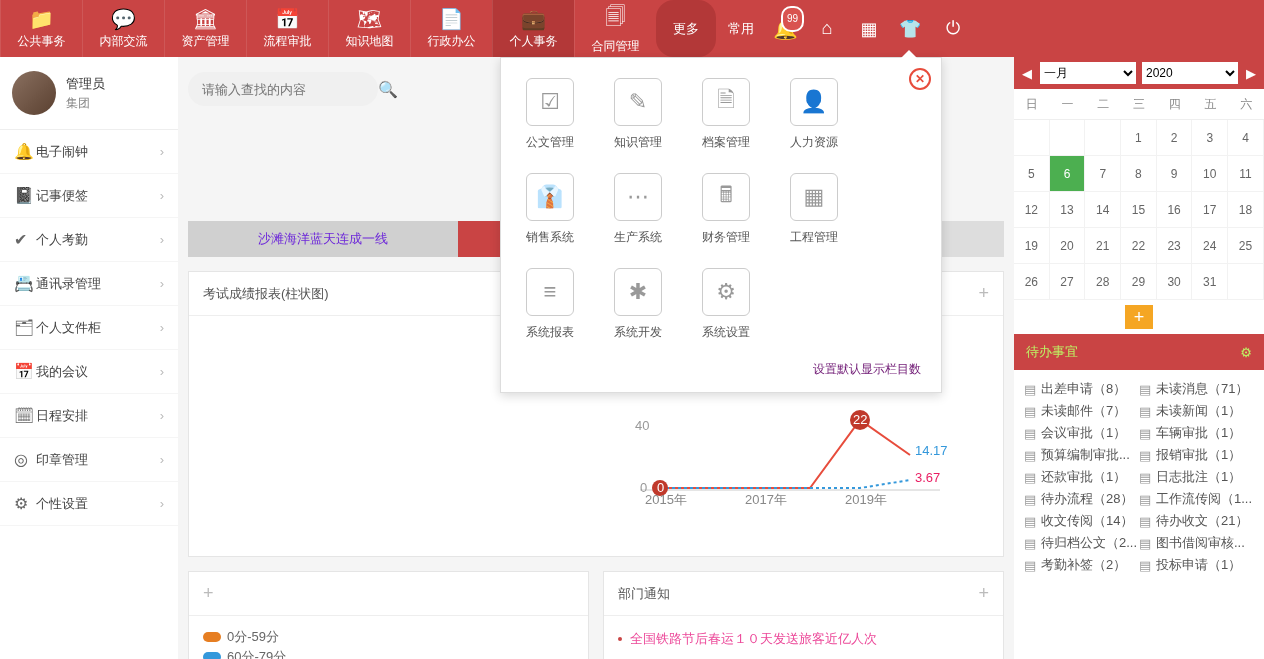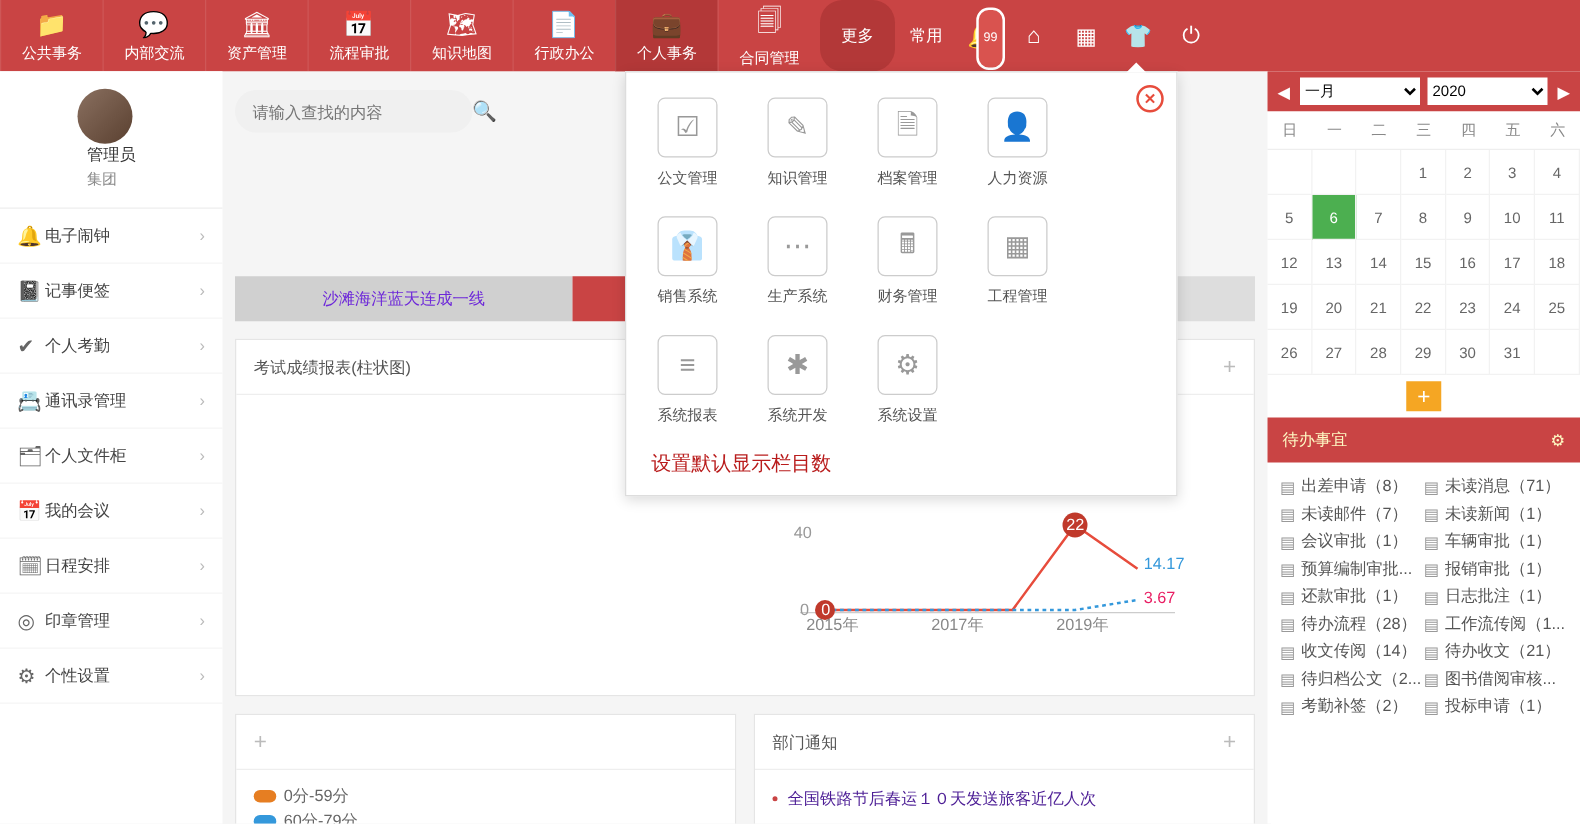--- a/index.html
+++ b/index.html
@@ -7,25 +7,25 @@
 .header{height:57px;background:#c94444;display:flex;align-items:stretch;color:#fff;}
 .logo{width:178px;display:flex;align-items:center;padding-left:12px;font-size:16px;font-weight:bold;}
 .logo-icon{width:20px;height:20px;margin-right:6px;display:inline-block;}
 .nav{display:flex;}
 .nav-item{width:82px;display:flex;flex-direction:column;align-items:center;justify-content:center;cursor:pointer;border-left:1px solid rgba(255,255,255,0.1);}
 .nav-icon{font-size:20px;margin-bottom:2px;}
 .nav-label{font-size:12px;}
 .more-btn{width:60px;background:#b33838;display:flex;align-items:center;justify-content:center;font-size:16px;cursor:pointer;border-radius:18px;}
 .common-btn{width:50px;display:flex;align-items:center;justify-content:center;font-size:14px;cursor:pointer;}
 .bell{width:40px;display:flex;align-items:center;justify-content:center;position:relative;cursor:pointer;}
-.badge{position:absolute;top:6px;right:2px;background:#d9534f;border:2px solid #fff;border-radius:10px;font-size:10px;padding:16px 4px;line-height:14px;}
+.badge{position:absolute;top:6px;right:2px;background:#d9534f;border:2px solid #fff;border-radius:10px;font-size:10px;padding:4px 4px;line-height:14px;}
 .top-icons{display:flex;}
 .top-icon{width:42px;display:flex;align-items:center;justify-content:center;cursor:pointer;font-size:18px;}
 .sidebar{position:absolute;left:0;top:57px;width:178px;background:#fff;bottom:0;}
-.user-box{padding:14px 12px;display:flex;align-items:center;border-bottom:1px solid #eee;flex-direction:column;}
+.user-box{padding:14px 12px;display:flex;align-items:center;border-bottom:1px solid #eee;}
 .avatar{width:44px;height:44px;border-radius:50%;background:linear-gradient(135deg,#8a7060,#5a4030);margin-right:10px;}
 .user-name{font-size:13px;color:#333;}
 .user-org{font-size:12px;color:#888;margin-top:2px;}
 .menu{}
 .menu-item{height:44px;display:flex;align-items:center;padding:0 14px;cursor:pointer;color:#444;border-bottom:1px solid #f5f5f5;}
 .menu-icon{width:22px;font-size:16px;color:#666;}
 .menu-label{flex:1;}
 .menu-arrow{color:#bbb;}
 .main{position:absolute;left:178px;top:57px;right:250px;bottom:0;padding:10px;overflow:hidden;}
 .search-bar{height:44px;display:flex;align-items:center;}
@@ -45,39 +45,39 @@
 .cal-hd{height:32px;background:#c94444;display:flex;align-items:center;padding:0 6px;gap:6px;}
 .cal-arrow{color:#fff;cursor:pointer;width:14px;text-align:center;}
 .cal-select{flex:1;height:22px;border:none;background:#fff;font-size:12px;}
 .cal-dow{display:flex;border-bottom:1px solid #eee;}
 .cal-dow div{flex:1;text-align:center;height:30px;line-height:30px;color:#888;font-size:12px;}
 .cal-grid{display:flex;flex-wrap:wrap;}
 .cal-cell{width:14.28%;height:36px;display:flex;align-items:center;justify-content:center;color:#666;font-size:12px;border-right:1px solid #f2f2f2;border-bottom:1px solid #f2f2f2;cursor:pointer;}
 .cal-cell.today{background:#4caf50;color:#fff;}
 .cal-add{height:34px;display:flex;align-items:center;justify-content:center;}
 .cal-add-btn{width:28px;height:24px;background:#f5a623;color:#fff;font-size:18px;display:flex;align-items:center;justify-content:center;cursor:pointer;}
-.todo-hd{height:36px;background:#c94444;color:#fef9c3;display:flex;align-items:center;padding:0 12px;}
+.todo-hd{height:36px;background:#c94444;color:#bef264;display:flex;align-items:center;padding:0 12px;}
 .todo-title{flex:1;}
 .todo-gear{cursor:pointer;}
 .todo-body{padding:8px 10px;display:flex;flex-wrap:wrap;}
 .todo-item{width:50%;height:22px;display:flex;align-items:center;font-size:12px;color:#555;cursor:pointer;}
 .todo-item-icon{width:14px;color:#999;margin-right:3px;}
 .popup{position:absolute;left:500px;top:57px;width:442px;background:#fff;border:1px solid #ddd;box-shadow:0 3px 10px rgba(0,0,0,0.15);z-index:100;padding:20px 20px 14px;}
 .popup-close{position:absolute;right:10px;top:10px;width:22px;height:22px;border:2px solid #e74c3c;border-radius:50%;color:#e74c3c;display:flex;align-items:center;justify-content:center;cursor:pointer;font-weight:bold;font-size:12px;}
 .popup-grid{display:flex;flex-wrap:wrap;gap:22px 30px;}
 .popup-item{width:58px;display:flex;flex-direction:column;align-items:center;cursor:pointer;}
 .popup-icon{width:48px;height:48px;border:1px solid #ccc;border-radius:6px;display:flex;align-items:center;justify-content:center;color:#999;font-size:22px;margin-bottom:8px;}
 .popup-label{font-size:12px;color:#555;white-space:nowrap;}
-.popup-footer{text-align:left;margin-top:20px;color:#b91c1c;font-size:16px;cursor:pointer;}
+.popup-footer{text-align:right;margin-top:20px;color:#701a75;font-size:12px;cursor:pointer;}
 .popup-arrow{position:absolute;top:-8px;right:24px;width:0;height:0;border-left:8px solid transparent;border-right:8px solid transparent;border-bottom:8px solid #fff;}
 .two-col{display:flex;gap:14px;margin-top:14px;}
 .two-col .panel{flex:1;margin-top:0;}
 .legend-item{display:flex;align-items:center;font-size:12px;color:#666;margin:2px 0;}
 .legend-dot{width:18px;height:10px;border-radius:5px;margin-right:6px;}
-.notice-item{display:flex;align-items:center;font-size:12px;color:#4c1d95;padding:4px 0;}
+.notice-item{display:flex;align-items:center;font-size:12px;color:#ec4899;padding:4px 0;}
 .notice-dot{width:4px;height:4px;background:#c94444;border-radius:50%;margin-right:8px;}
 .chart-area{position:absolute;left:620px;top:400px;width:340px;height:110px;font-size:10px;color:#888;}
 .nav-item.active{background:#b33838;}
 </style>
 </head>
 <body>
 
 <div class="header">
   <div class="nav" id="nav">
       <div class="nav-item">

